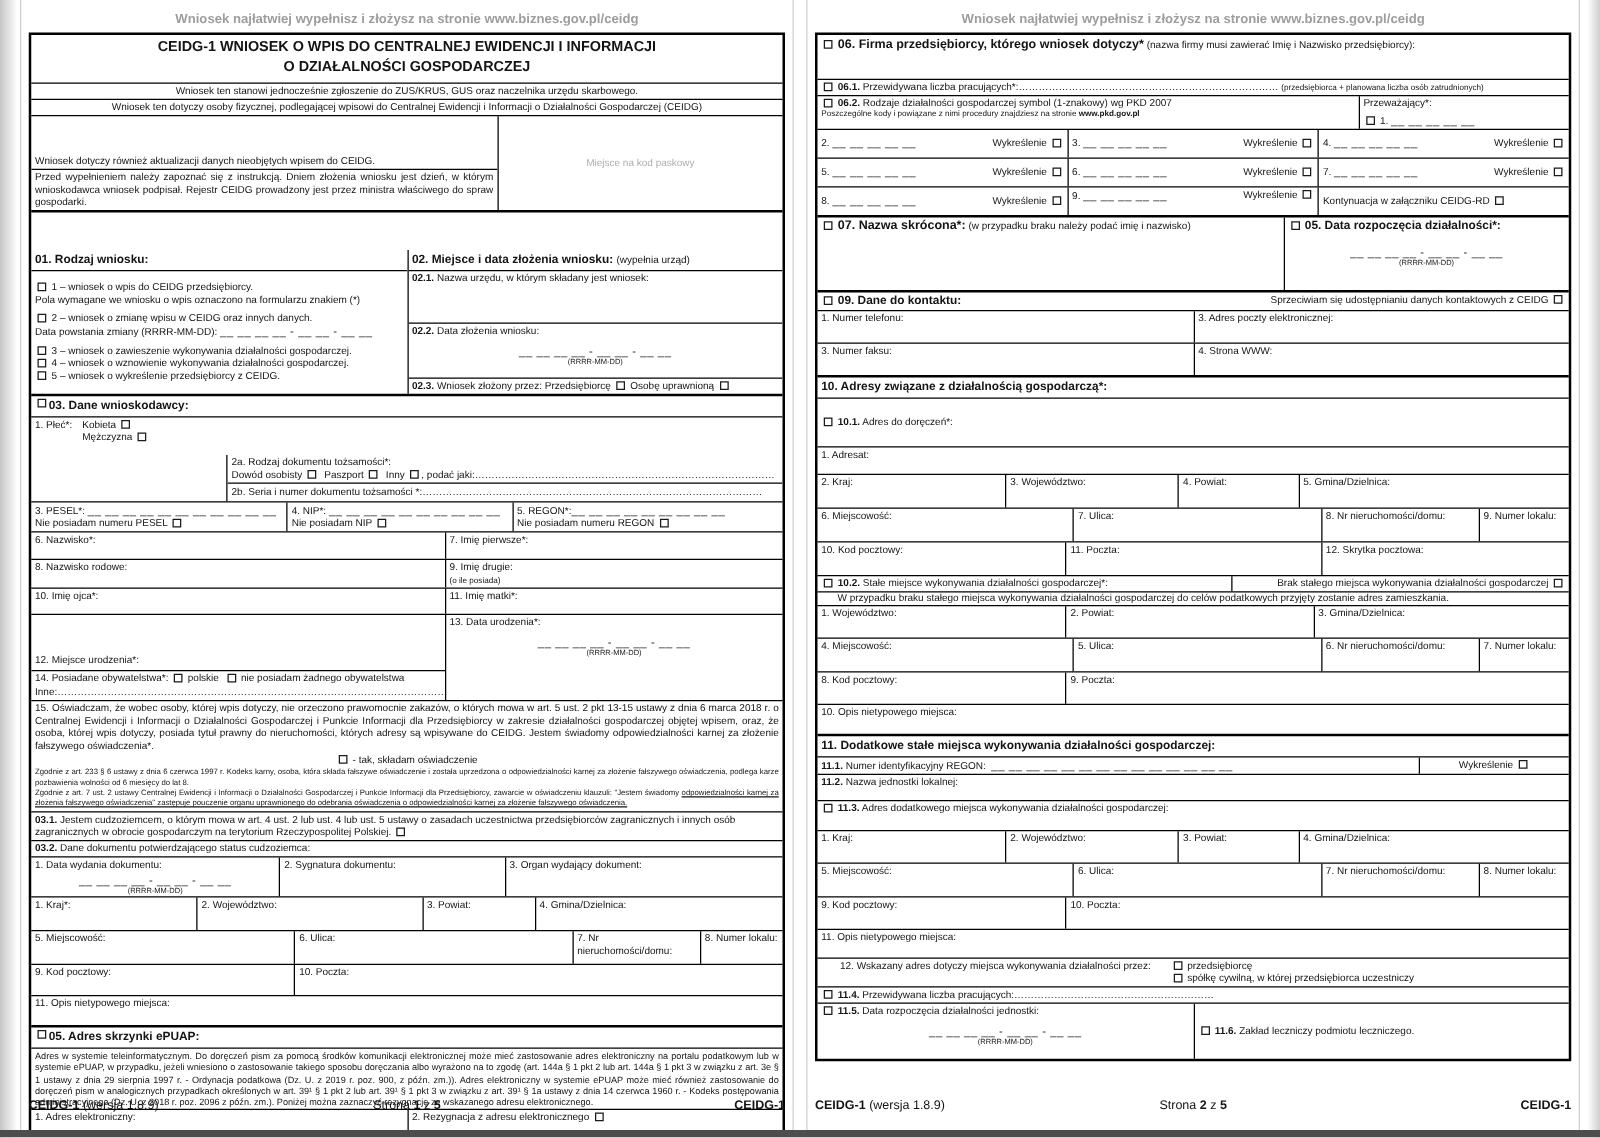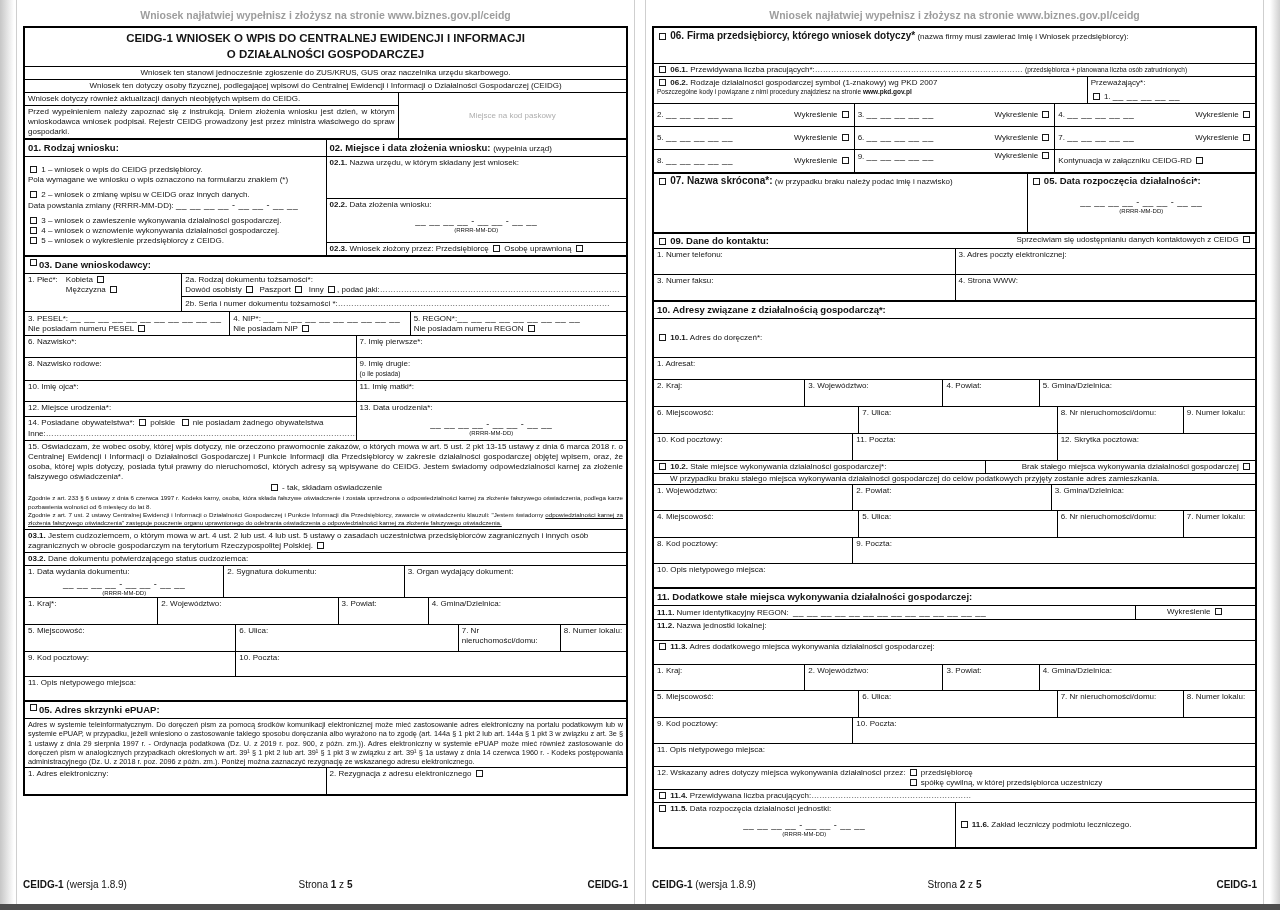--- a/index.html
+++ b/index.html
@@ -14,21 +14,21 @@
   .pw { flex:1; background:#fff; border-left:1px solid #cfcfcf; border-right:1px solid #cfcfcf;
     position:relative; padding:0 6px; overflow:hidden; }
   .topnote { text-align:center; color:#9d9d9d; font-weight:bold; font-size:10.5px; padding:9px 0 5px; }
   .sheet { border:2px solid #000; background:#fff; font-size:8px; line-height:1.25; }
   .title { text-align:center; font-weight:bold; font-size:11.5px; line-height:1.35; padding:3px 0 4px; }
   .csub { text-align:center; font-size:8px; padding:1px 0; }
   .r { display:flex; border-top:1px solid #000; align-items:stretch; }
   .sec { border-top:2px solid #000; }
   .c { border-left:1px solid #000; padding:1px 3px; overflow:hidden; }
   .c.f { border-left:none; }
-  .col { display:flex; flex-direction:column; padding:0; }
+  .col { display:flex; flex-direction:column; padding:0;margin-top:30px; }
   .hline { font-weight:bold; font-size:9.5px; padding:2px 3px; }
   .bn { font-weight:bold; }
   .cb { display:inline-block; width:7px; height:7px; border:1px solid #1a1a1a; background:#fff;
     vertical-align:-1px; margin:0 2px; flex:none; }
   .mask { white-space:nowrap; letter-spacing:0.5px; font-size:9px; }
   .dctr { text-align:center; margin-top:6px; }
   .ssub { font-size:6px; display:block; text-align:center; line-height:1.1; }
   .just { text-align:justify; }
   .fine { font-size:6.2px; line-height:1.35; text-align:justify; }
   .u { text-decoration:underline; }
@@ -203,21 +203,21 @@
       <div class="m"><span>Strona </span><span class="bn">1</span><span> z </span><span class="bn">5</span></div>
       <div class="e">CEIDG-1</div>
     </div>
   </div>
 
   <div class="pw">
     <div class="topnote">Wniosek najłatwiej wypełnisz i złożysz na stronie www.biznes.gov.pl/ceidg</div>
     <div class="sheet">
 
       <div style="padding:2px 3px 20px">
-        <span class="cb"></span> <span class="hline" style="padding:0;font-size:10px">06. Firma przedsiębiorcy, którego wniosek dotyczy*</span> <span>(nazwa firmy musi zawierać Imię i Wniosek przedsiębiorcy):</span>
+        <span class="cb"></span> <span class="hline" style="padding:0;font-size:10px">06. Firma przedsiębiorcy, którego wniosek dotyczy*</span> <span>(nazwa firmy musi zawierać Imię i Nazwisko przedsiębiorcy):</span>
       </div>
       <div class="r" style="padding:1px 3px;display:block">
         <span class="cb"></span> <span class="bn">06.1.</span> <span>Przewidywana liczba pracujących*:</span><span>……………………………………………………………………</span> <span class="sm">(przedsiębiorca + planowana liczba osób zatrudnionych)</span>
       </div>
       <div class="r">
         <div class="c f" style="width:72%">
           <div><span class="cb"></span> <span class="bn">06.2.</span> <span>Rodzaje działalności gospodarczej symbol (1-znakowy) wg PKD 2007</span></div>
           <div class="sm"><span>Poszczególne kody i powiązane z nimi procedury znajdziesz na stronie </span><span class="bn">www.pkd.gov.pl</span></div>
         </div>
         <div class="c" style="width:28%">
@@ -358,21 +358,21 @@
         <div class="c" style="width:21%">7. Nr nieruchomości/domu:</div>
         <div class="c" style="width:12%">8. Numer lokalu:</div>
       </div>
       <div class="r">
         <div class="c f" style="width:33%;min-height:25px">9. Kod pocztowy:</div>
         <div class="c" style="width:67%">10. Poczta:</div>
       </div>
       <div class="r">
         <div class="c f" style="width:100%;min-height:22px">11. Opis nietypowego miejsca:</div>
       </div>
-      <div class="r" style="padding:1px 3px;gap:2px">
+      <div class="r" style="padding:1px 18px;gap:16px">
         <span>12. Wskazany adres dotyczy miejsca wykonywania działalności przez:</span>
         <span>
           <span class="nw"><span class="cb"></span> <span>przedsiębiorcę</span></span><br>
           <span class="nw"><span class="cb"></span> <span>spółkę cywilną, w której przedsiębiorca uczestniczy</span></span>
         </span>
       </div>
       <div class="r" style="display:block;padding:1px 3px"><span class="cb"></span> <span class="bn">11.4.</span> <span>Przewidywana liczba pracujących:</span><span>……………………………………………………</span></div>
       <div class="r">
         <div class="c f" style="width:50%;min-height:44px">
           <div><span class="cb"></span> <span class="bn">11.5.</span> <span>Data rozpoczęcia działalności jednostki:</span></div>

